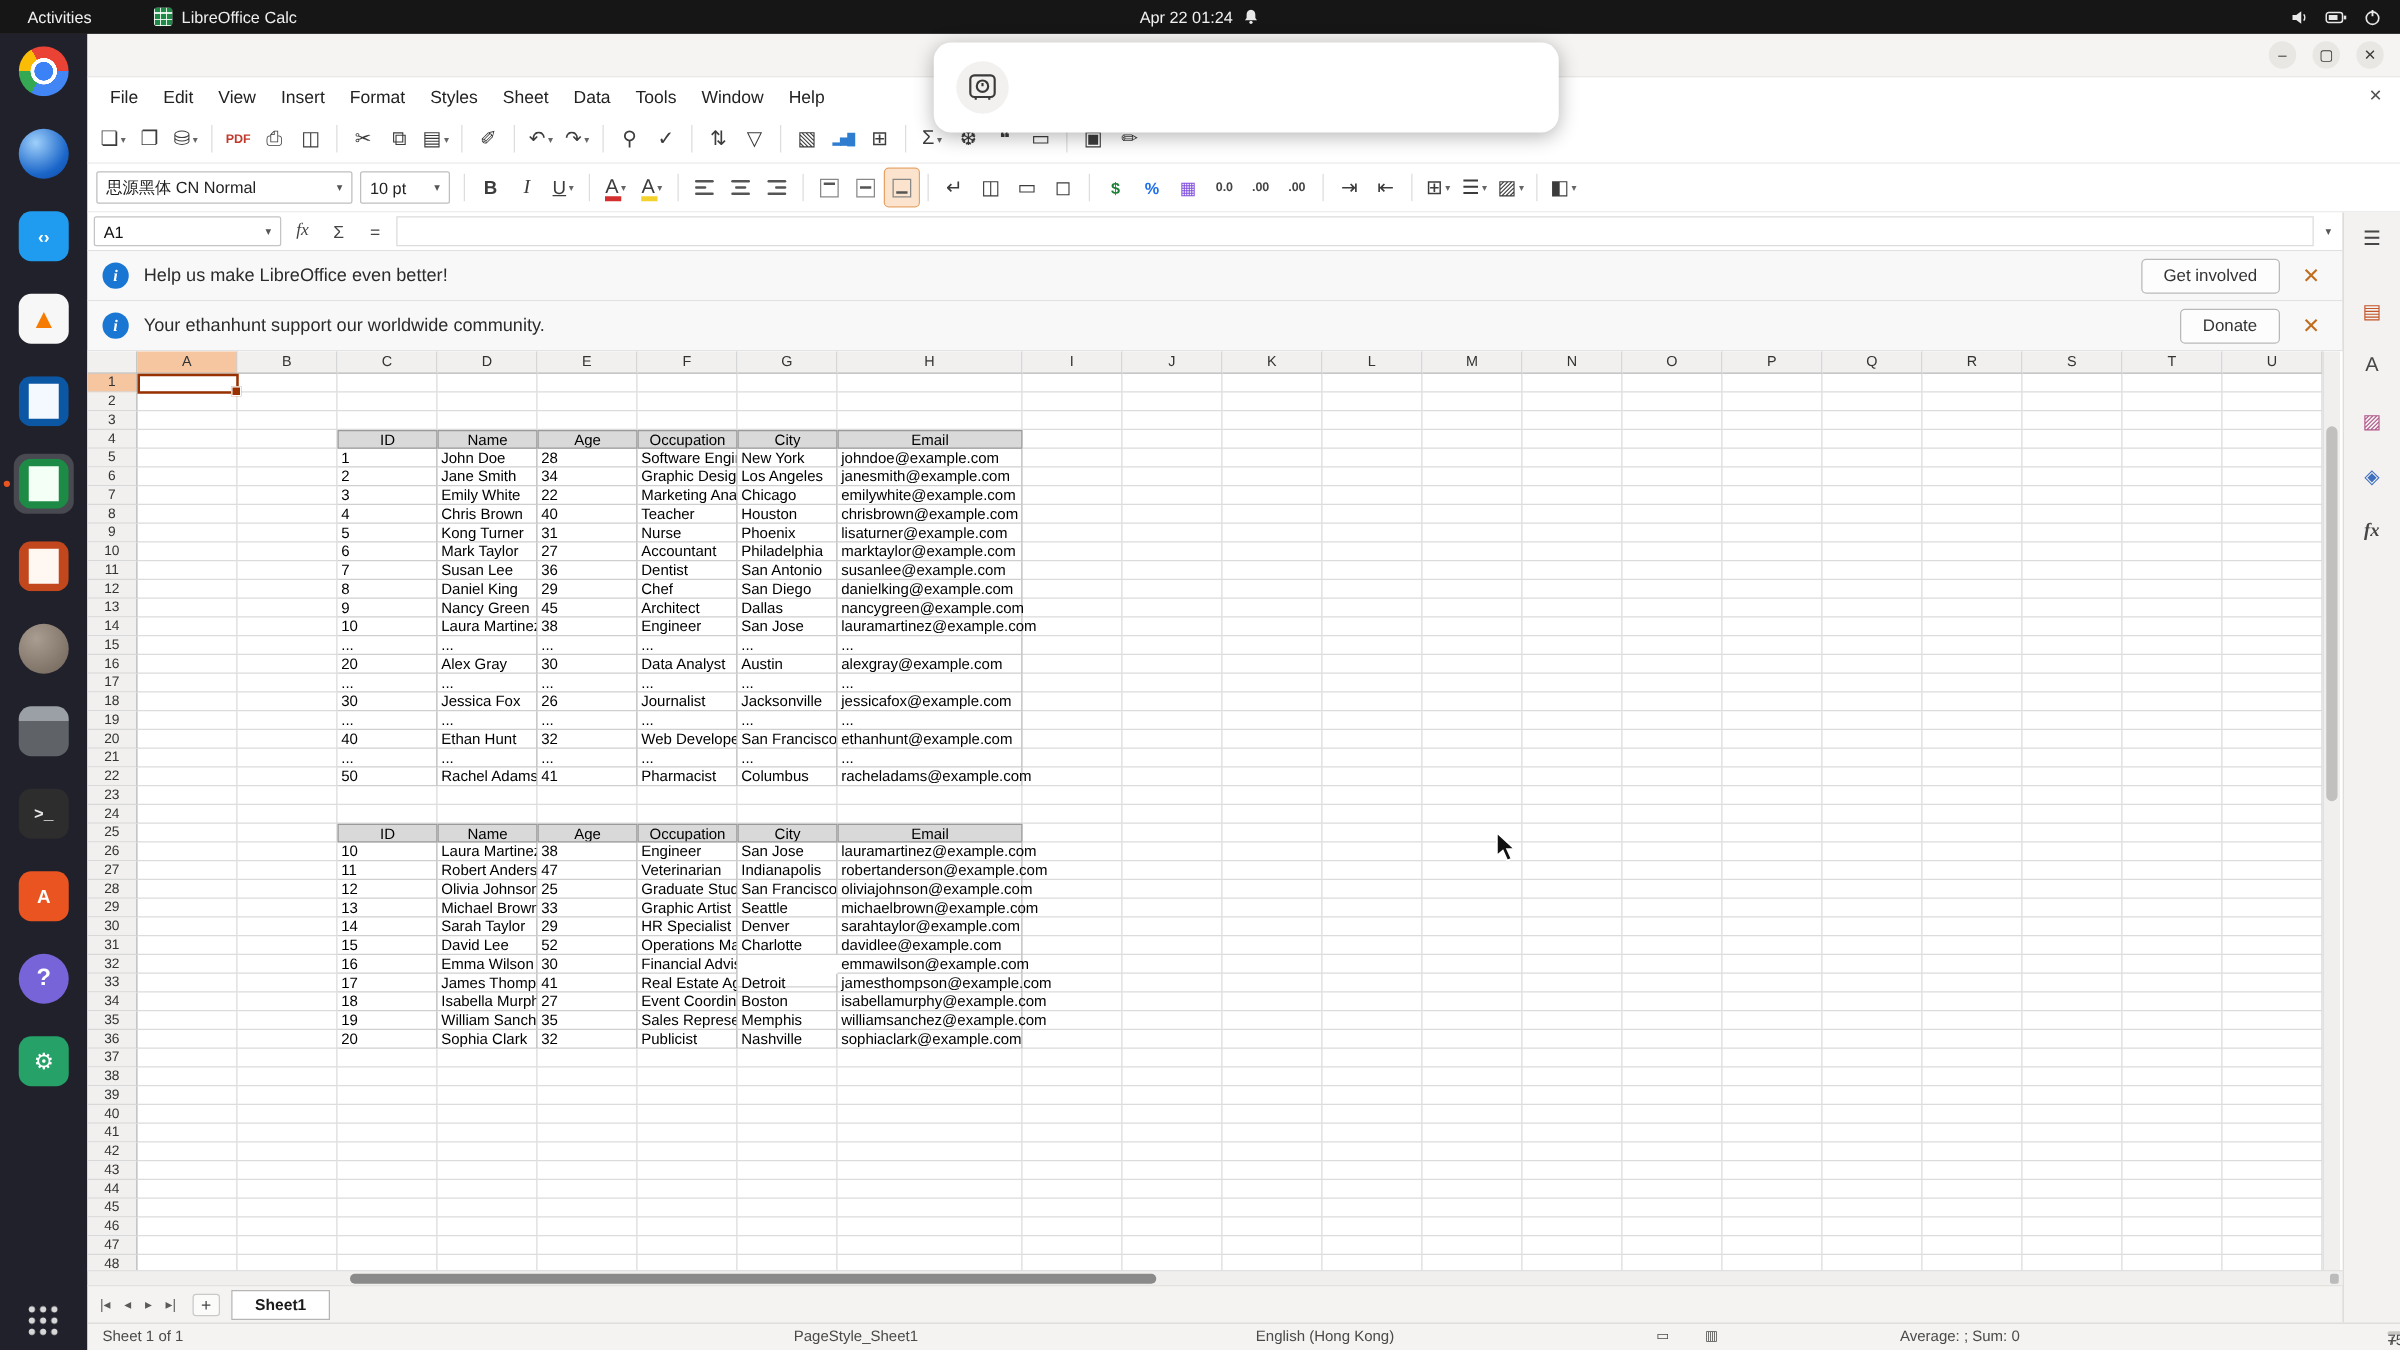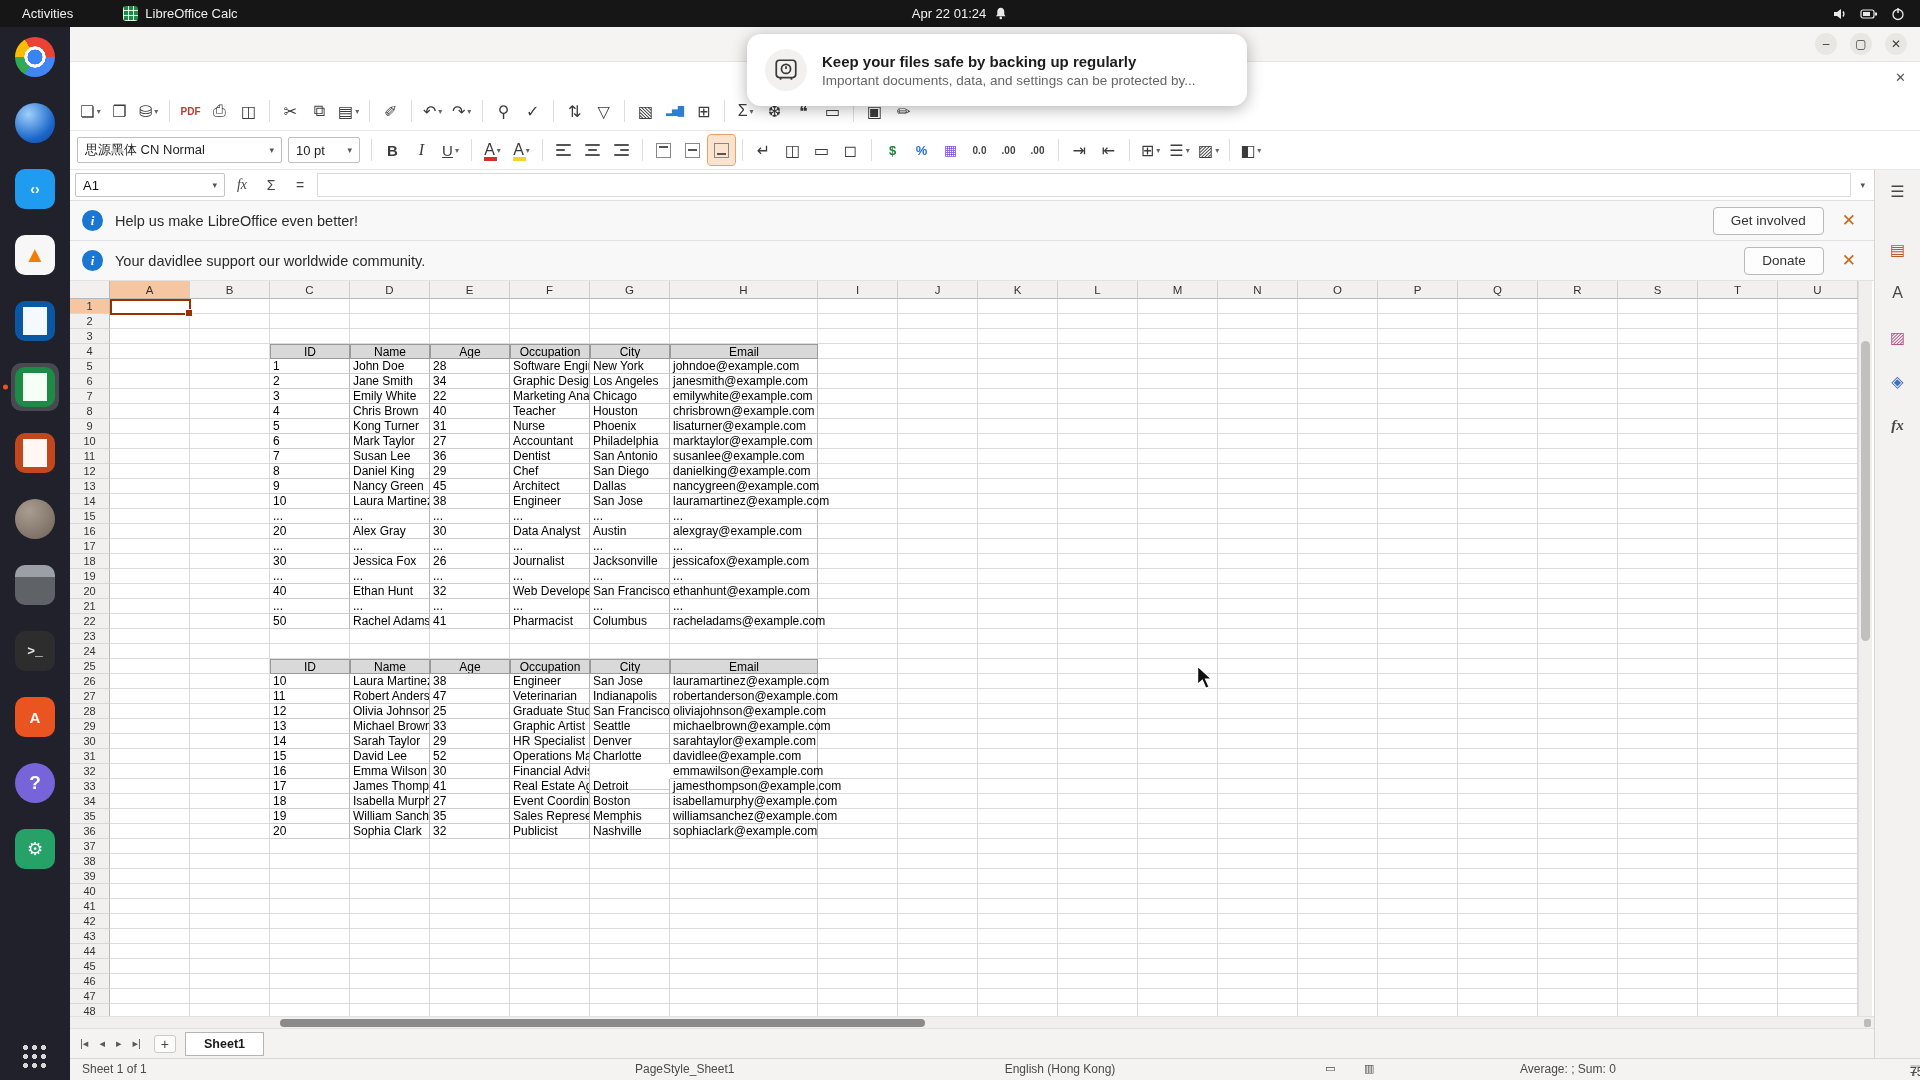--- a/index.html
+++ b/index.html
@@ -270,20 +270,33 @@
 
       <div id="titlebar">
         <span class="win-controls">
           <span class="win-btn">–</span>
           <span class="win-btn">▢</span>
           <span class="win-btn">✕</span>
         </span>
       </div>
 
       <div id="menubar">
+        <span id="menu-items-host" style="display:flex;">
+            <span class="menu-item">File</span>
+            <span class="menu-item">Edit</span>
+            <span class="menu-item">View</span>
+            <span class="menu-item">Insert</span>
+            <span class="menu-item">Format</span>
+            <span class="menu-item">Styles</span>
+            <span class="menu-item">Sheet</span>
+            <span class="menu-item">Data</span>
+            <span class="menu-item">Tools</span>
+            <span class="menu-item">Window</span>
+            <span class="menu-item">Help</span>
+          </span>
         <span id="menu-close">✕</span>
       </div>
 
       <div class="toolbar" id="toolbar-main">
           <span class="tbtn">
             <span>❏</span>
             <span class="dd">▾</span>
           </span>
           <span class="tbtn">
             <span>❐</span>
@@ -516,21 +529,21 @@
           </div>
 
           <div class="infobar">
             <span class="info-i">i</span>
             <span>Help us make LibreOffice even better!</span>
             <span class="info-btn">Get involved</span>
             <span class="info-x">✕</span>
           </div>
           <div class="infobar">
             <span class="info-i">i</span>
-            <span>Your davidlee support our worldwide community.</span>
+            <span>Your ethanhunt support our worldwide community.</span>
             <span class="info-btn">Donate</span>
             <span class="info-x">✕</span>
           </div>
 
           <div id="grid-wrap">
             <div id="grid">
                 <div class="ghead-row">
                   <div class="gcorner"></div>
                   <div class="chead sel" style="width: 80px;">A</div>
                   <div class="chead" style="width: 80px;">B</div>
@@ -1759,22 +1772,18 @@
 
   <div id="notification">
     <span class="notif-icon">
       <svg width="26" height="26" viewBox="0 0 24 24">
         <rect x="3" y="3" width="18" height="16" rx="3" fill="none" stroke="#3a3a3a" stroke-width="1.6"></rect>
         <circle cx="12" cy="11" r="4.2" fill="none" stroke="#3a3a3a" stroke-width="1.6"></circle>
         <path d="M12 8.6v2.4" stroke="#3a3a3a" stroke-width="1.6"></path>
         <path d="M7 19v2M17 19v2" stroke="#3a3a3a" stroke-width="1.6"></path>
       </svg>
     </span>
-    <span>
-      <div class="notif-title">Keep your files safe by backing up regularly</div>
-      <div class="notif-body">Important documents, data, and settings can be protected by...</div>
-    </span>
   </div>
 
   <svg id="cursor" width="22" height="26" viewBox="0 0 22 26">
     <path d="M1.5 1 L1.5 19.5 L6.3 15.5 L9.8 23.5 L13.2 22 L9.7 14.2 L15.8 14.2 Z" fill="#111" stroke="#fff" stroke-width="1.4"></path>
   </svg>
 </div>
 
 </body></html>

